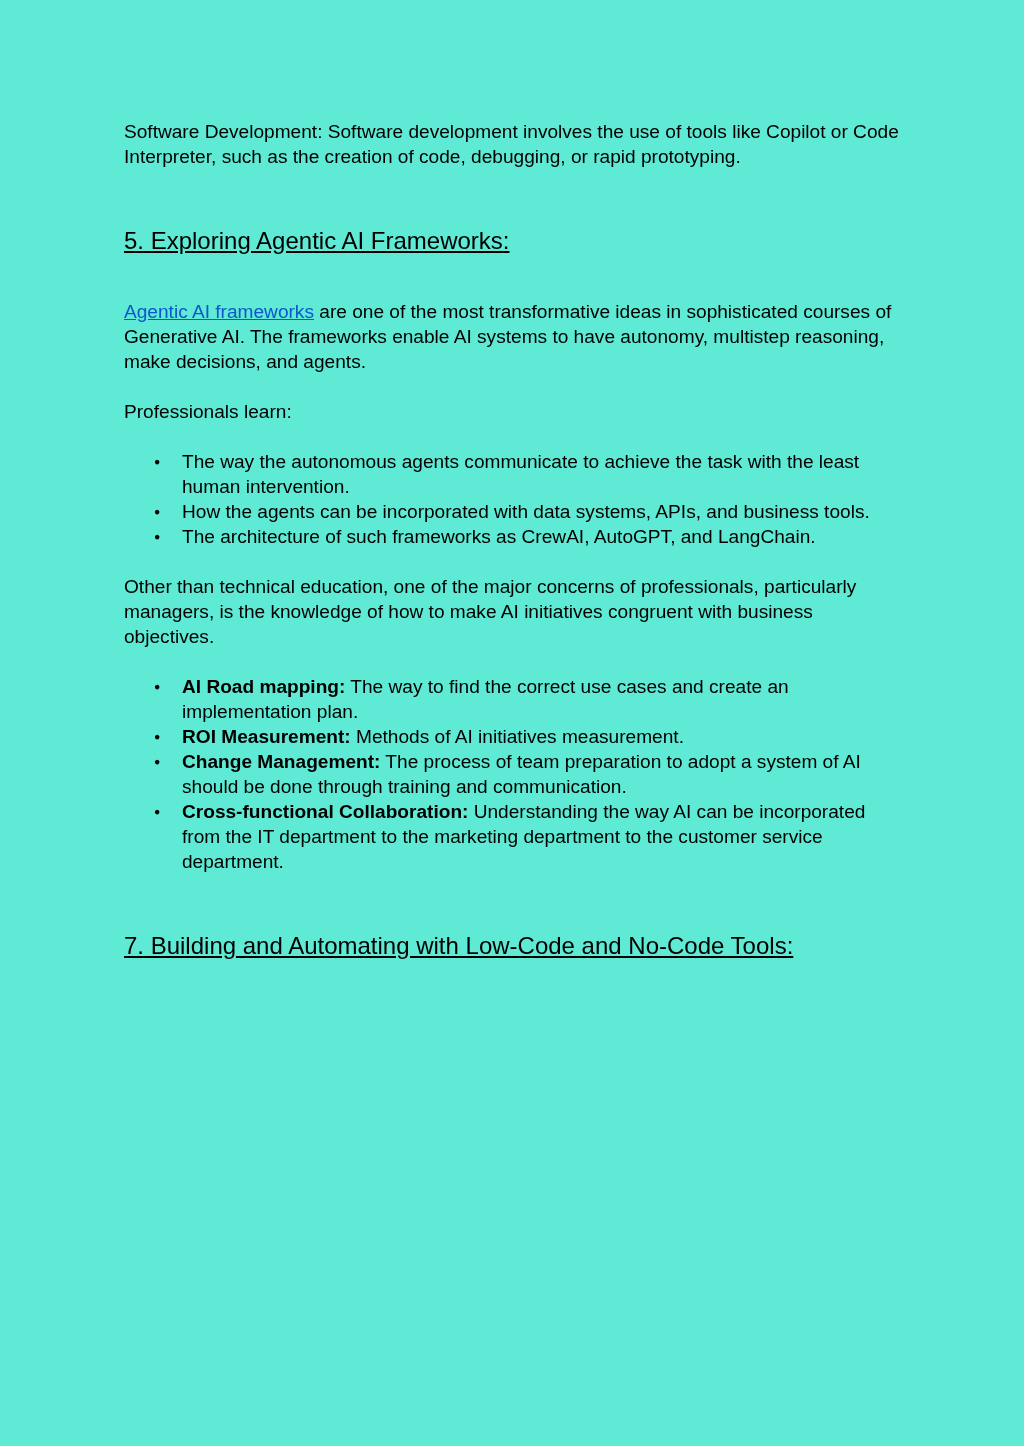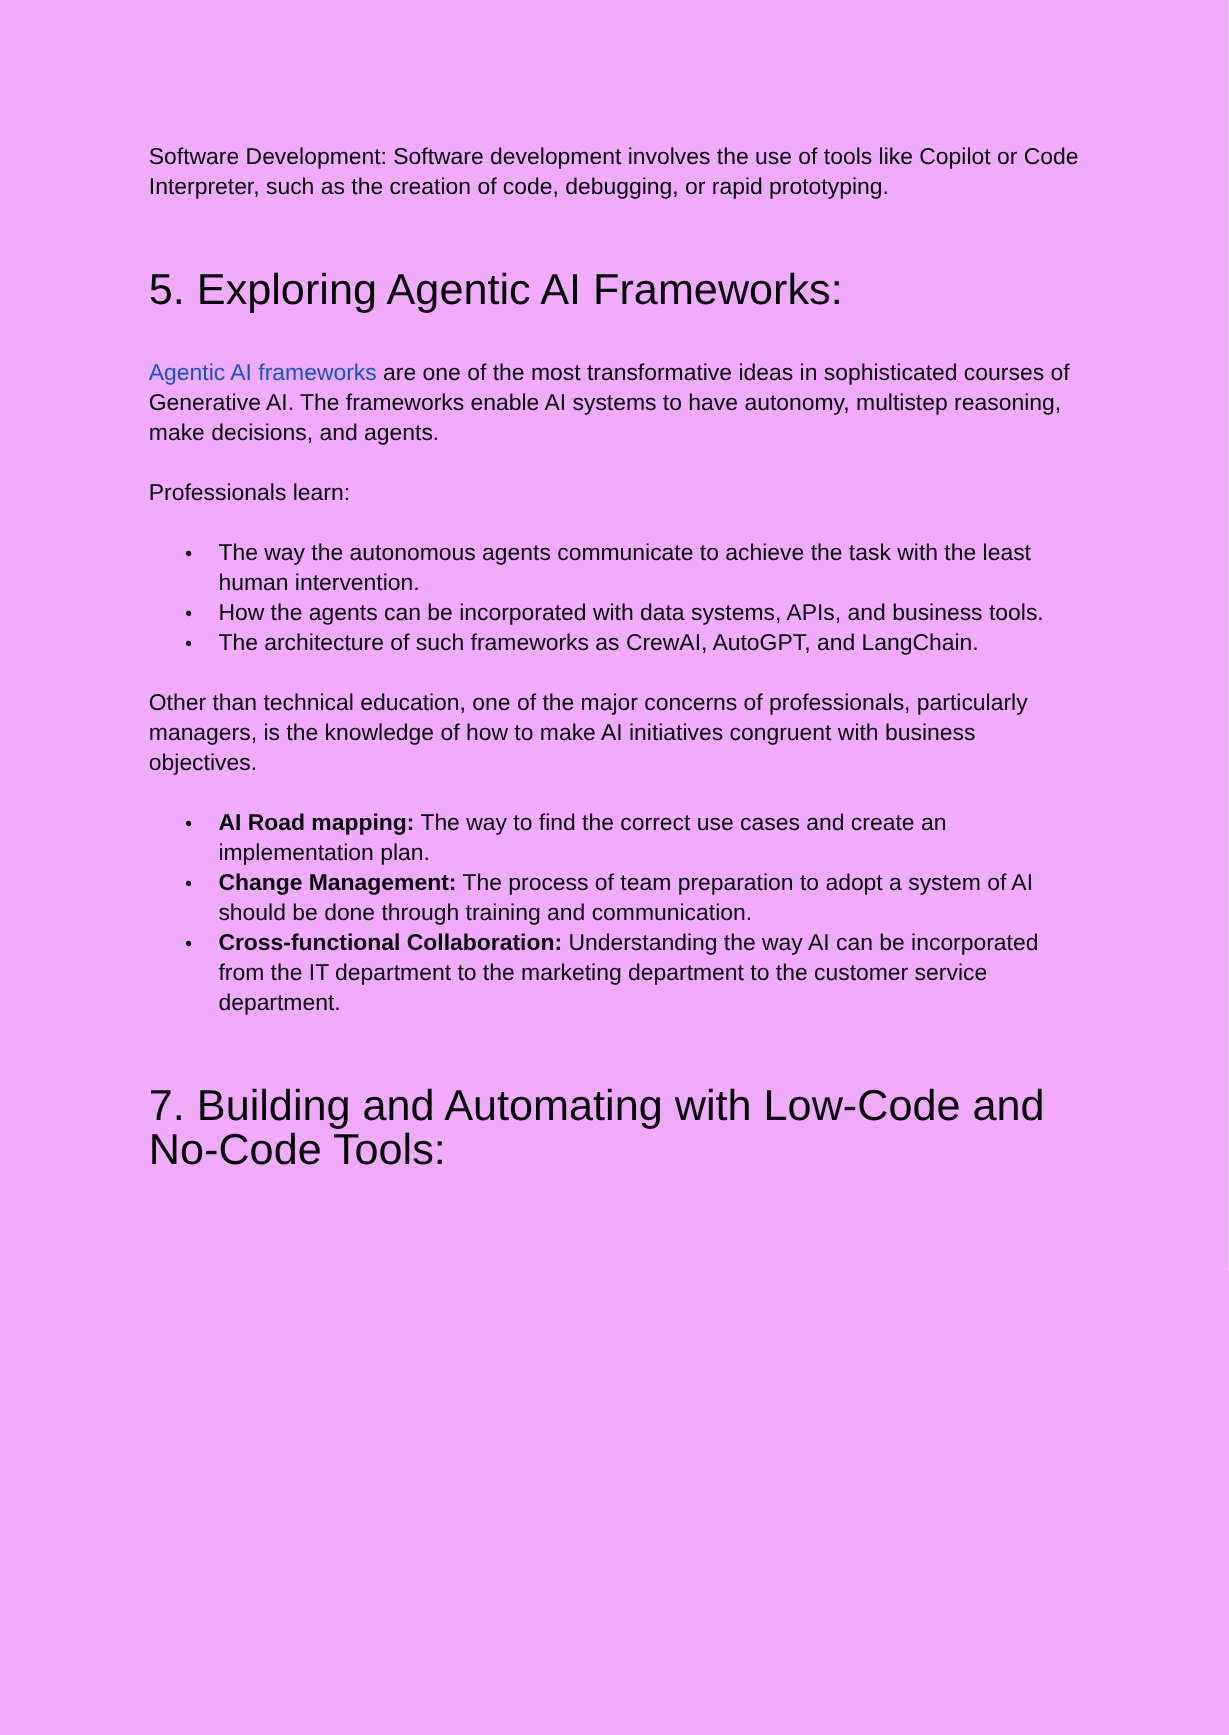--- a/index.html
+++ b/index.html
@@ -1,48 +1,49 @@
 <!DOCTYPE html>
 <html><head>
 <meta charset="utf-8">
 <style>
   * { margin: 0; padding: 0; box-sizing: border-box; }
   html, body { background: #ffffff; }
   .page {
     width: 1024px;
     height: 1446px;
     margin: 0 auto;
-    background: #f0abfc;
+    background: #5eead4;
     padding: 119px 124px 0 124px;
     color: #000000;
     font-family: "Liberation Sans", sans-serif;
     font-size: 19.1px;
     line-height: 25px;
     overflow: hidden;
   }
   p.body-para { margin: 0 0 25px 0; }
   h2.doc-heading {
-    font-size: 36px;
+    font-size: 24px;
     line-height: 37px;
     font-weight: 400;
     color: #000000;
     margin: 53px 0 40px 0;
+    text-decoration: underline;
   }
   ul.doc-list { list-style: none; margin: 0 0 25px 0; padding: 0; }
   ul.doc-list li { position: relative; padding-left: 58px; }
   ul.doc-list li::before {
     content: "\25CF";
     position: absolute;
     left: 30px;
     top: 0;
     font-size: 10.5px;
     line-height: 25px;
   }
   .bold-lead { font-weight: 700; }
-  a.doc-link { color: #1155cc; cursor: pointer; text-align: center; }
+  a.doc-link { color: #1155cc; text-decoration: underline; cursor: pointer; text-align: center; }
 </style>
 </head>
 <body>
 
 <div class="page">
 
   <p class="body-para">Software Development: Software development involves the use of tools like Copilot or Code Interpreter, such as the creation of code, debugging, or rapid prototyping.</p>
 
   <h2 class="doc-heading">5. Exploring Agentic AI Frameworks:</h2>
 
@@ -57,20 +58,21 @@
     <li>How the agents can be incorporated with data systems, APIs, and business tools.</li>
     <li>The architecture of such frameworks as CrewAI, AutoGPT, and LangChain.</li>
   </ul>
 
 
 
   <p class="body-para">Other than technical education, one of the major concerns of professionals, particularly managers, is the knowledge of how to make AI initiatives congruent with business objectives.</p>
 
   <ul class="doc-list">
     <li><span class="bold-lead">AI Road mapping:</span><span> The way to find the correct use cases and create an implementation plan.</span></li>
+    <li><span class="bold-lead">ROI Measurement:</span><span> Methods of AI initiatives measurement.</span></li>
     <li><span class="bold-lead">Change Management:</span><span> The process of team preparation to adopt a system of AI should be done through training and communication.</span></li>
     <li><span class="bold-lead">Cross-functional Collaboration:</span><span> Understanding the way AI can be incorporated from the IT department to the marketing department to the customer service department.</span></li>
   </ul>
 
 
   <h2 class="doc-heading">7. Building and Automating with Low-Code and No-Code Tools:</h2>
 
 </div>
 
 </body></html>

